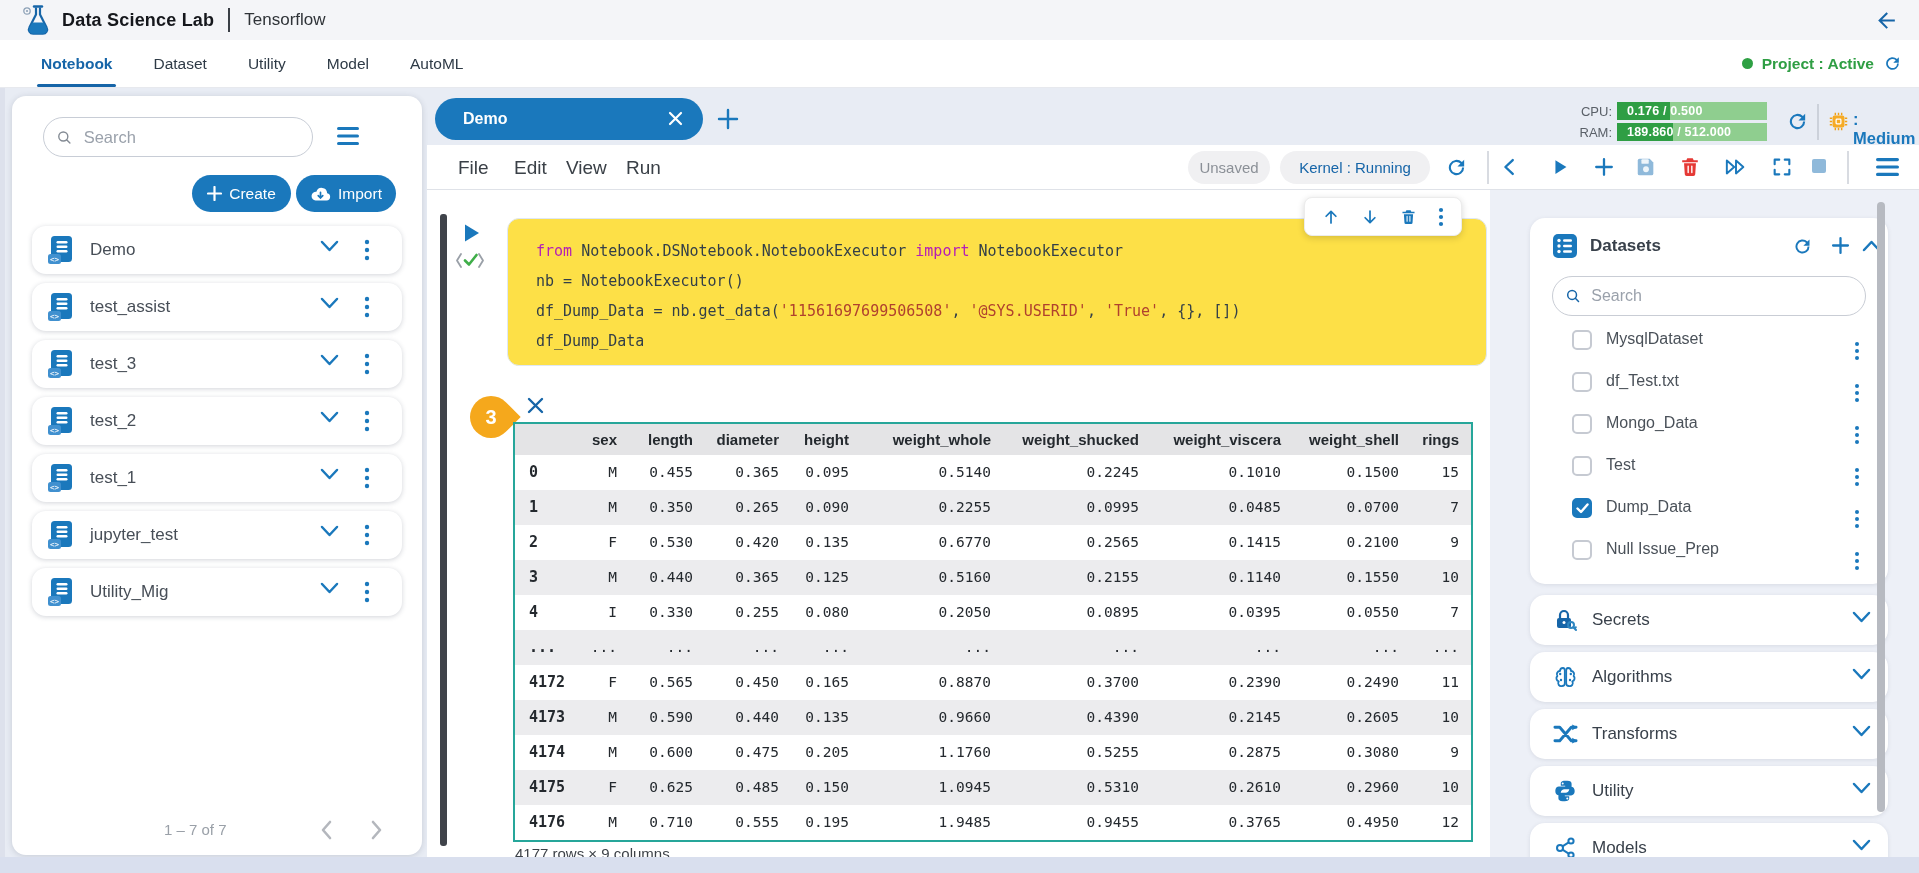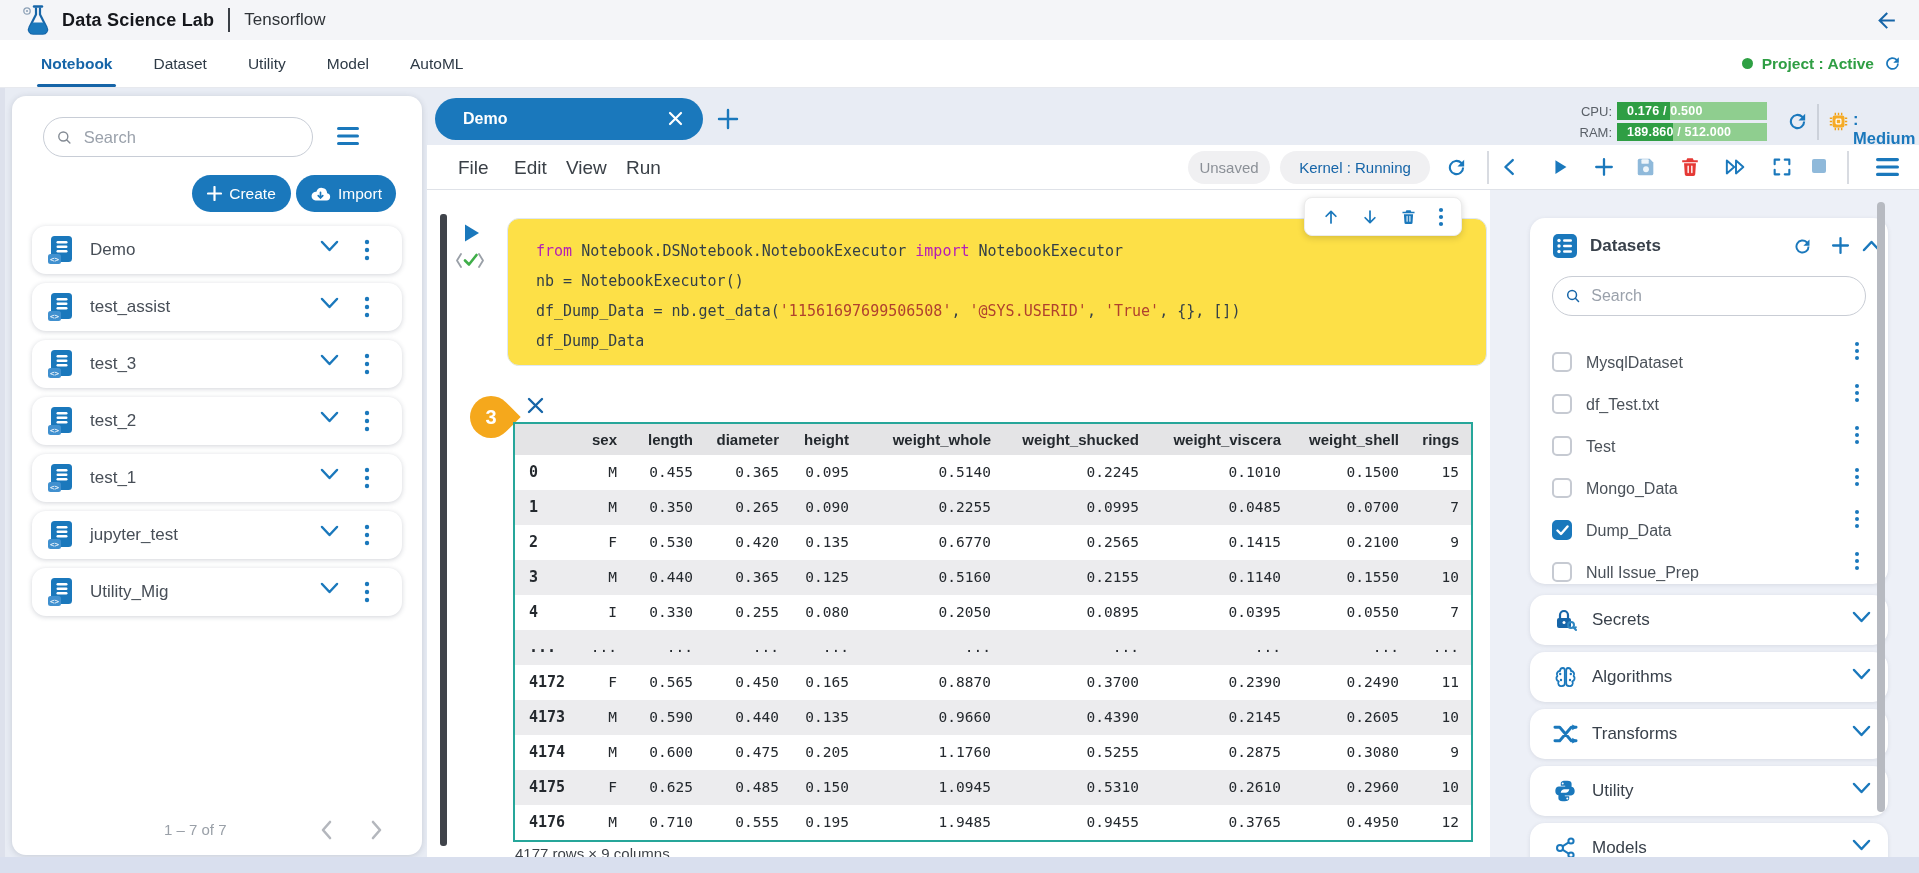--- a/index.html
+++ b/index.html
@@ -125,21 +125,21 @@
   .ds-head .ic1{position:absolute;left:22px;top:1px;}
   .ds-head .ic-refresh{position:absolute;left:262px;top:4px;cursor:pointer;}
   .ds-head .ic-plus{position:absolute;left:300px;top:3px;cursor:pointer;}
   .ds-head .ic-up{position:absolute;left:332px;top:7px;cursor:pointer;}
   .ds-search{position:absolute;left:22px;top:58px;width:314px;height:40px;border:1.5px solid #c9cdd5;border-radius:21px;
              display:flex;align-items:center;padding:0 12px;box-sizing:border-box;}
   .ds-search input{border:none;outline:none;font-size:16px;color:#3a4047;width:100%;margin-left:8px;
              font-family:"Liberation Sans",sans-serif;background:transparent;}
   .ds-search input::placeholder{color:#9aa1ab;}
   .ds-items{position:absolute;left:0;top:112px;width:100%;}
-  .ds-item{position:relative;height:42px;display:flex;align-items:flex-end;cursor:pointer;}
+  .ds-item{position:relative;height:42px;display:flex;align-items:flex-start;cursor:pointer;padding-left:20px;}
   .cbx{width:20px;height:20px;border:2px solid #c6cad2;border-radius:5px;margin-left:22px;box-sizing:border-box;
        display:flex;align-items:center;justify-content:center;background:#fff;}
   .cbx svg{visibility:hidden;}
   .ds-item.checked .cbx{background:#1a78bc;border-color:#1a78bc;}
   .ds-item.checked .cbx svg{visibility:visible;}
   .ds-label{font-size:16px;color:#4a5159;margin-left:14px;}
   .ds-kebab{position:absolute;left:324px;top:11px;}
   .sec-card{height:50px;display:flex;align-items:center;cursor:pointer;}
   .sec-card .sec-ic{margin-left:22px;width:26px;display:flex;justify-content:center;}
   .sec-label{font-size:17px;color:#39414b;margin-left:14px;}
@@ -723,35 +723,35 @@
               <circle cx="3" cy="17" r="2" fill="#1a78bc"></circle>
     </svg>
   </div>
 
   <div class="ds-item">
     <span class="cbx">
       <svg width="13" height="11" viewBox="0 0 13 11">
         <path d="M1.5 5.5 5 9 11.5 1.5" fill="none" stroke="#fff" stroke-width="2.4" stroke-linecap="round" stroke-linejoin="round"></path>
       </svg>
     </span>
-    <span class="ds-label">Test</span>
+    <span class="ds-label">Mongo_Data</span>
     <svg class="ds-kebab" width="6" height="20" viewBox="0 0 6 20">
       <circle cx="3" cy="3" r="2" fill="#1a78bc"></circle>
               <circle cx="3" cy="10" r="2" fill="#1a78bc"></circle>
               <circle cx="3" cy="17" r="2" fill="#1a78bc"></circle>
     </svg>
   </div>
 
   <div class="ds-item">
     <span class="cbx">
       <svg width="13" height="11" viewBox="0 0 13 11">
         <path d="M1.5 5.5 5 9 11.5 1.5" fill="none" stroke="#fff" stroke-width="2.4" stroke-linecap="round" stroke-linejoin="round"></path>
       </svg>
     </span>
-    <span class="ds-label">Mongo_Data</span>
+    <span class="ds-label">Test</span>
     <svg class="ds-kebab" width="6" height="20" viewBox="0 0 6 20">
       <circle cx="3" cy="3" r="2" fill="#1a78bc"></circle>
               <circle cx="3" cy="10" r="2" fill="#1a78bc"></circle>
               <circle cx="3" cy="17" r="2" fill="#1a78bc"></circle>
     </svg>
   </div>
 
   <div class="ds-item checked">
     <span class="cbx">
       <svg width="13" height="11" viewBox="0 0 13 11">

